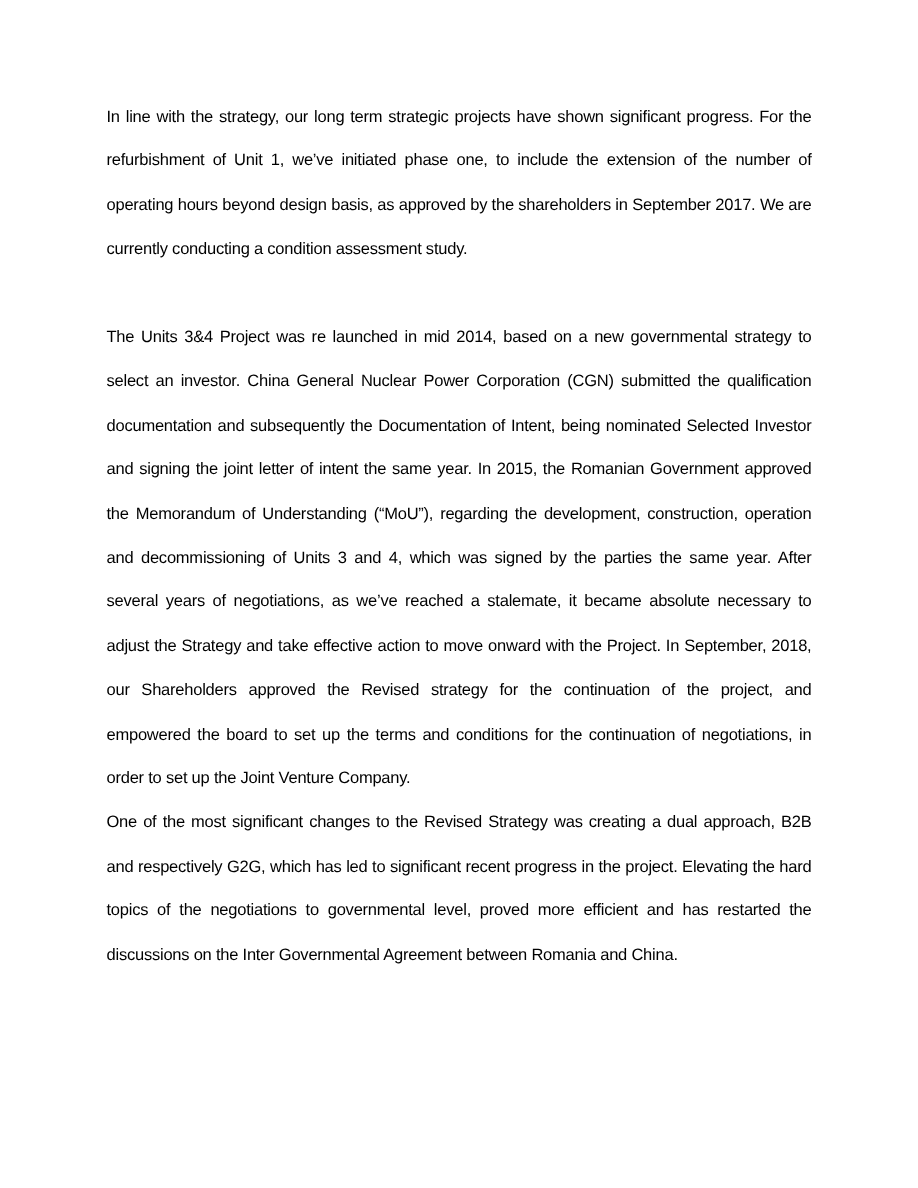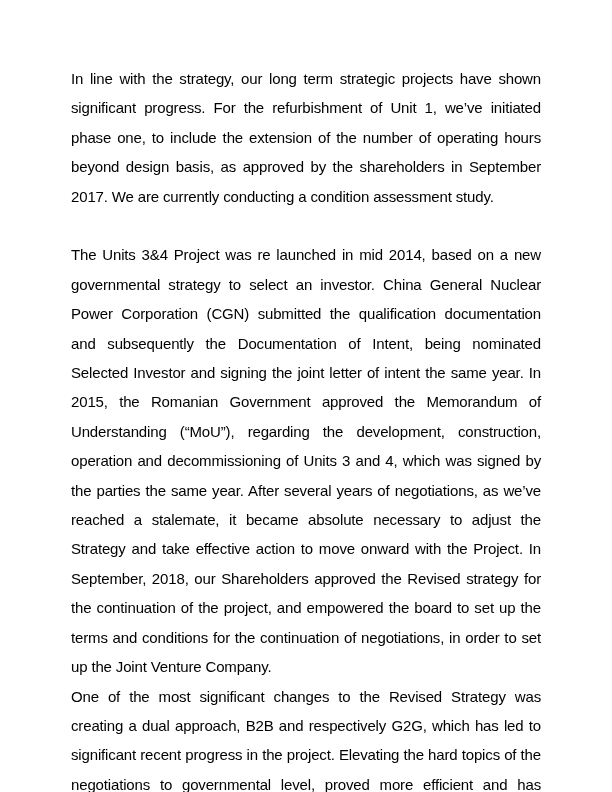--- a/index.html
+++ b/index.html
@@ -23,21 +23,21 @@
     position: absolute;
     left: 71px;
     top: 64px;
     width: 470px;
   }
   .paragraph {
     margin: 0;
     padding: 0;
     color: var(--text-color, #000000);
     font-family: "Liberation Sans", sans-serif;
-    font-size: 15px;
+    font-size: 11px;
     line-height: 29.4px;
     letter-spacing: -0.15px;
     text-align: justify;
     text-justify: inter-word;
   }
   .paragraph.gap-after {
     margin-bottom: 29.4px;
   }
 </style>
 </head>

